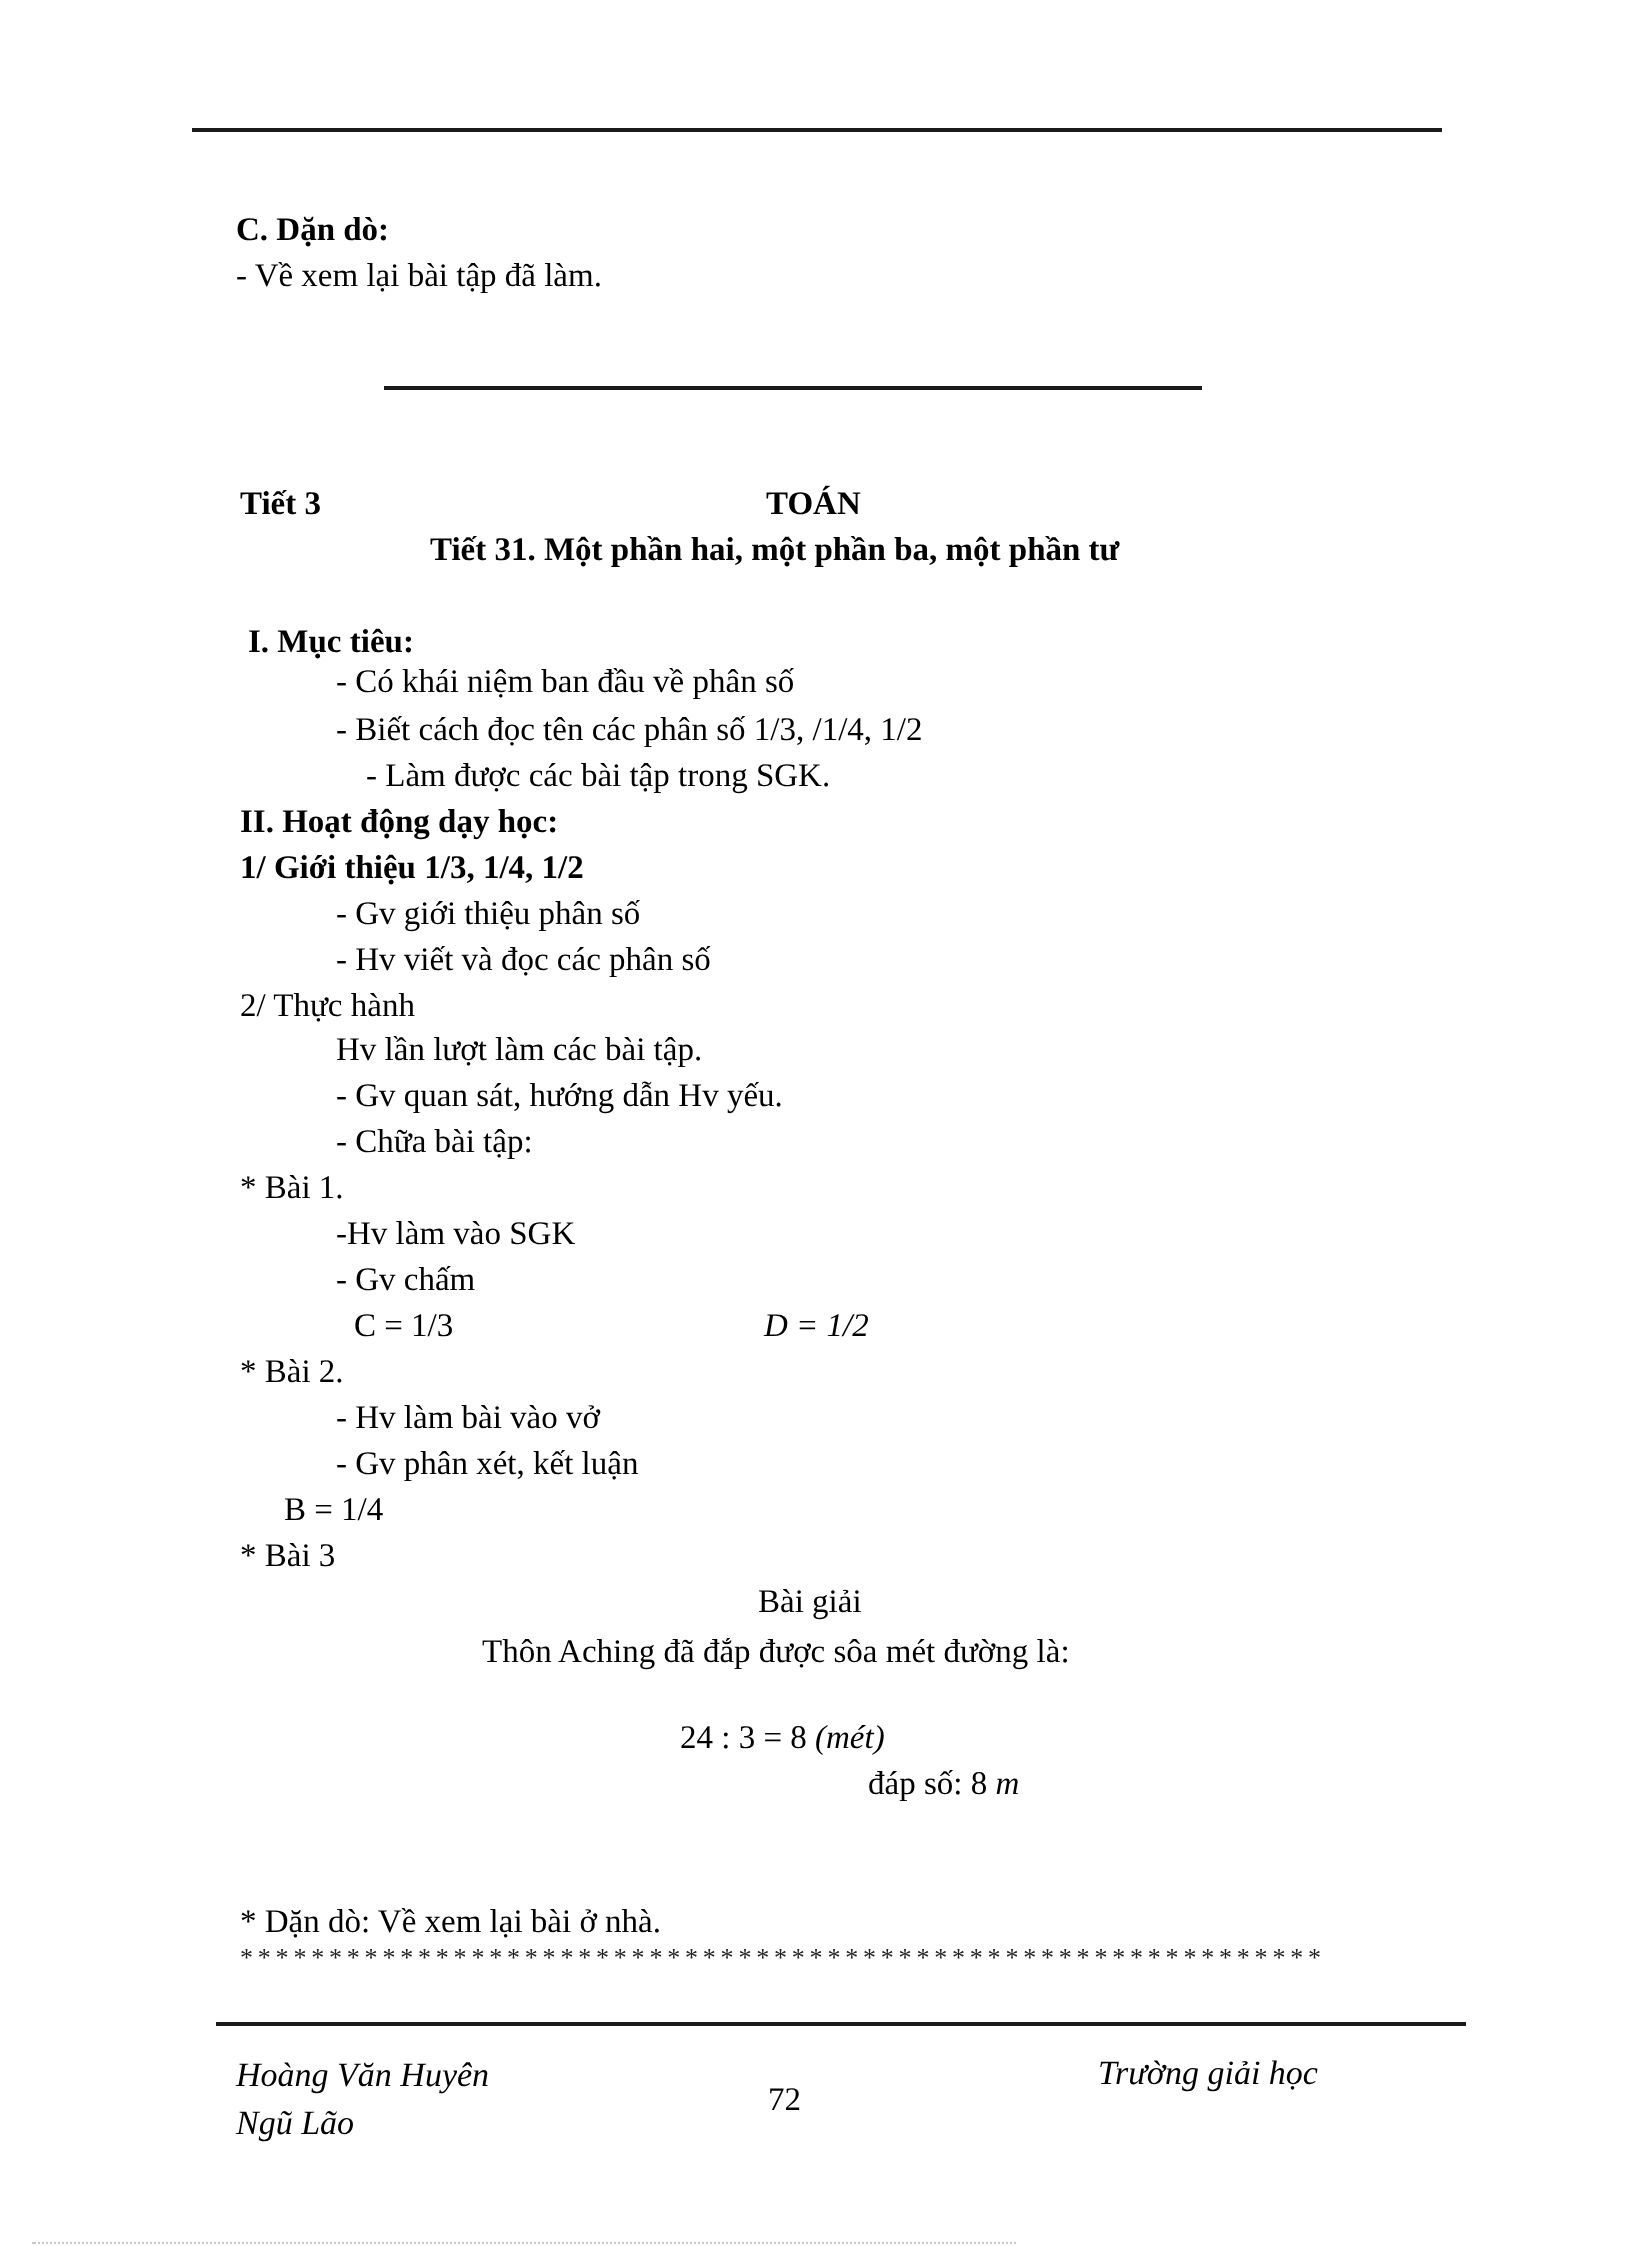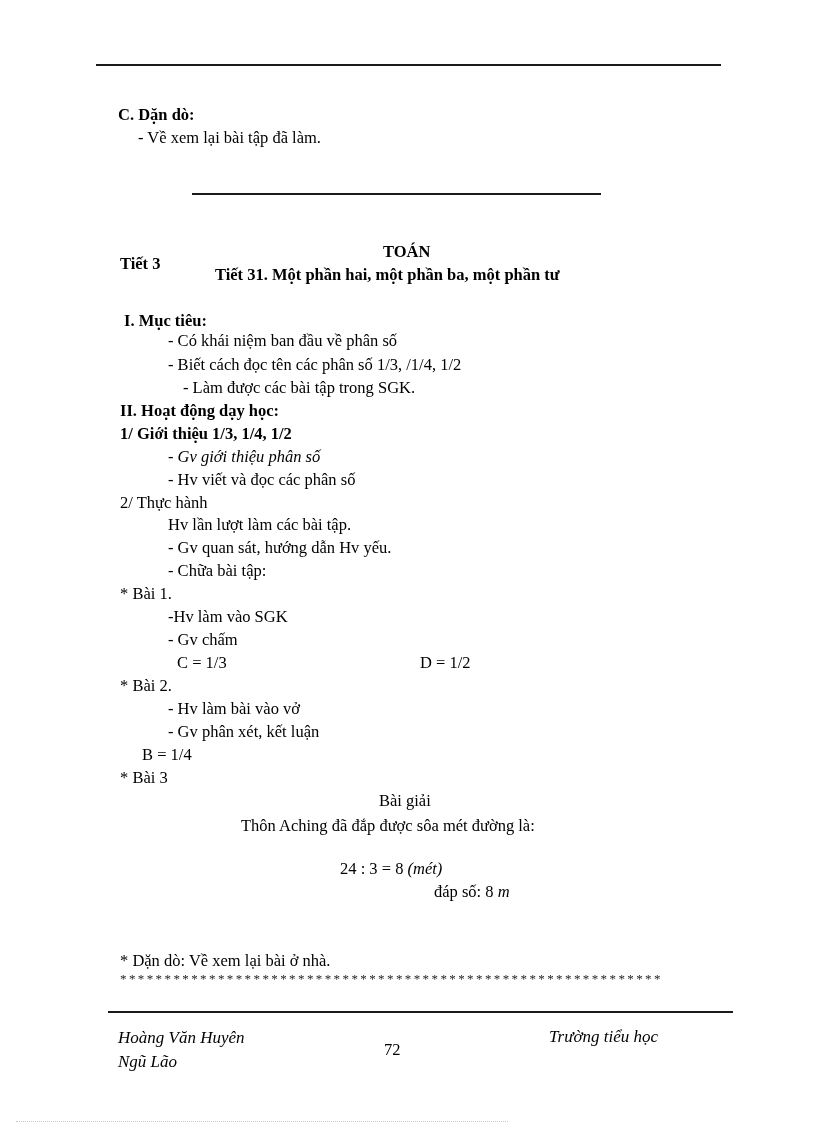--- a/index.html
+++ b/index.html
@@ -25,48 +25,48 @@
       left: 16px; width: 492px; top: 1121px; height: 1px;
       border-top: 1px dotted #c8c8c8;
     }
   </style>
 </head>
 <body>
 
 <div class="hline" style="left:96px; width:625px; top:64px;"></div>
 
 <div class="abs bold" style="left:118px; top:107px;">C. Dặn dò:</div>
-<div class="abs" style="left:118px; top:130px;margin-left:20px;">- Về xem lại bài tập đã làm.</div>
+<div class="abs" style="left:118px; top:130px;">- Về xem lại bài tập đã làm.</div>
 
 <div class="hline" style="left:192px; width:409px; top:193px;"></div>
 
-<div class="abs bold" style="left:120px; top:244px;margin-top:12px;">Tiết 3</div>
+<div class="abs bold" style="left:120px; top:244px;">Tiết 3</div>
 <div class="abs bold" style="left:383px; top:244px;">TOÁN</div>
 <div class="abs bold" style="left:215px; top:267px;">Tiết 31. Một phần hai, một phần ba, một phần tư</div>
 
 <div class="abs bold" style="left:124px; top:313px;">I. Mục tiêu:</div>
 <div class="abs" style="left:168px; top:333px;">- Có khái niệm ban đầu về phân số</div>
 <div class="abs" style="left:168px; top:357px;">- Biết  cách đọc tên các phân số 1/3, /1/4, 1/2</div>
 <div class="abs" style="left:168px; top:380px;margin-left:15px;">- Làm được các bài tập trong SGK.</div>
 
 <div class="abs bold" style="left:120px; top:403px;">II. Hoạt động dạy học:</div>
 <div class="abs bold" style="left:120px; top:426px;">1/ Giới thiệu  1/3, 1/4, 1/2</div>
-<div class="abs" style="left:168px; top:449px;font-style:italic;">- Gv giới  thiệu  phân số</div>
+<div class="abs" style="left:168px; top:449px;">- Gv giới  thiệu  phân số</div>
 <div class="abs" style="left:168px; top:472px;">- Hv viết  và đọc các phân số</div>
 
 <div class="abs" style="left:120px; top:495px;">2/ Thực hành</div>
 <div class="abs" style="left:168px; top:517px;">Hv lần lượt làm  các bài tập.</div>
 <div class="abs" style="left:168px; top:540px;">- Gv quan sát, hướng dẫn Hv yếu.</div>
 <div class="abs" style="left:168px; top:563px;">- Chữa bài tập:</div>
 
 <div class="abs" style="left:120px; top:586px;">* Bài  1.</div>
 <div class="abs" style="left:168px; top:609px;">-Hv làm vào  SGK</div>
 <div class="abs" style="left:168px; top:632px;">- Gv chấm</div>
 <div class="abs" style="left:177px; top:655px;">C = 1/3</div>
-<div class="abs" style="left:420px; top:655px;">D = 1/2</div>
+<div class="abs" style="left:382px; top:655px;font-style:italic;">D = 1/2</div>
 
 <div class="abs" style="left:120px; top:678px;">* Bài  2.</div>
 <div class="abs" style="left:168px; top:701px;">- Hv làm  bài vào vở</div>
 <div class="abs" style="left:168px; top:724px;">- Gv phân xét, kết luận</div>
 <div class="abs" style="left:142px; top:747px;">B = 1/4</div>
 
 <div class="abs" style="left:120px; top:770px;">* Bài  3</div>
 <div class="abs" style="left:379px; top:793px;">Bài giải</div>
 <div class="abs" style="left:241px; top:818px;">Thôn Aching  đã đắp được sôa mét đường là:</div>
 <div class="abs" style="left:340px; top:861px;text-align:right;">
@@ -77,15 +77,15 @@
 </div>
 
 <div class="abs" style="left:120px; top:906px;margin-top:47px;">* Dặn dò: Về xem lại  bài ở nhà.</div>
 
 <div class="abs" style="left:120px; top:972px; font-size:13px; letter-spacing:2.4px; color:#222;">*************************************************************</div>
 
 <div class="hline" style="left:108px; width:625px; top:1011px;"></div>
 <div class="abs italic" style="left:118px; top:1029px; font-size:17px;">Hoàng Văn Huyên</div>
 <div class="abs italic" style="left:118px; top:1053px; font-size:17px;text-align:center;">Ngũ Lão</div>
 <div class="abs bold" style="left:384px; top:1042px; font-weight:normal;">72</div>
-<div class="abs italic" style="left:549px; top:1028px; font-size:17px;">Trường tiểu học</div>
+<div class="abs italic" style="left:549px; top:1028px; font-size:17px;">Trường giải học</div>
 
 <div class="dotted-bottom" style="left:16px; width:492px;"></div>
 
 </body></html>

